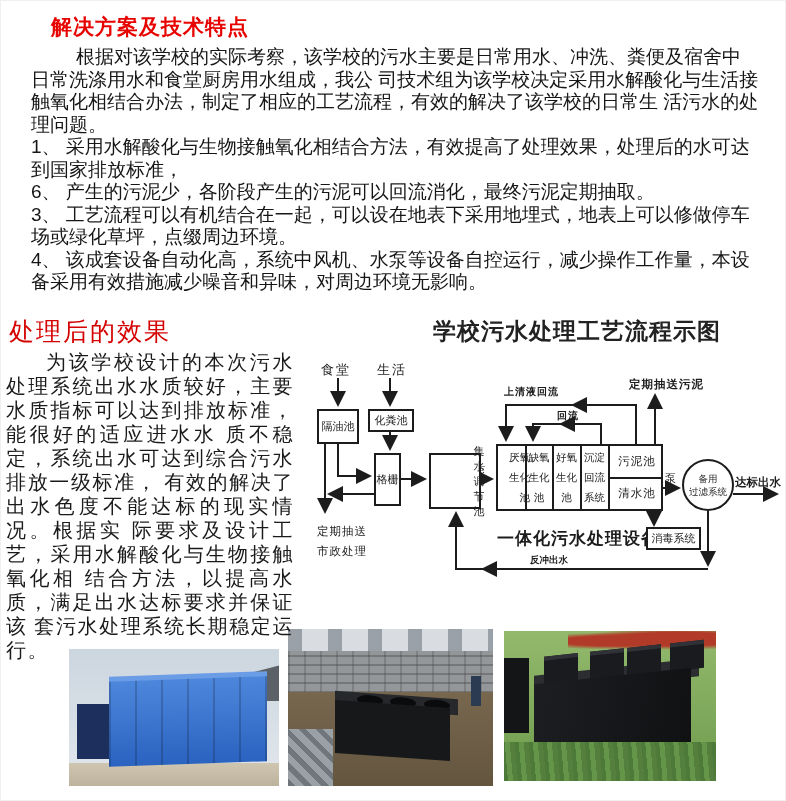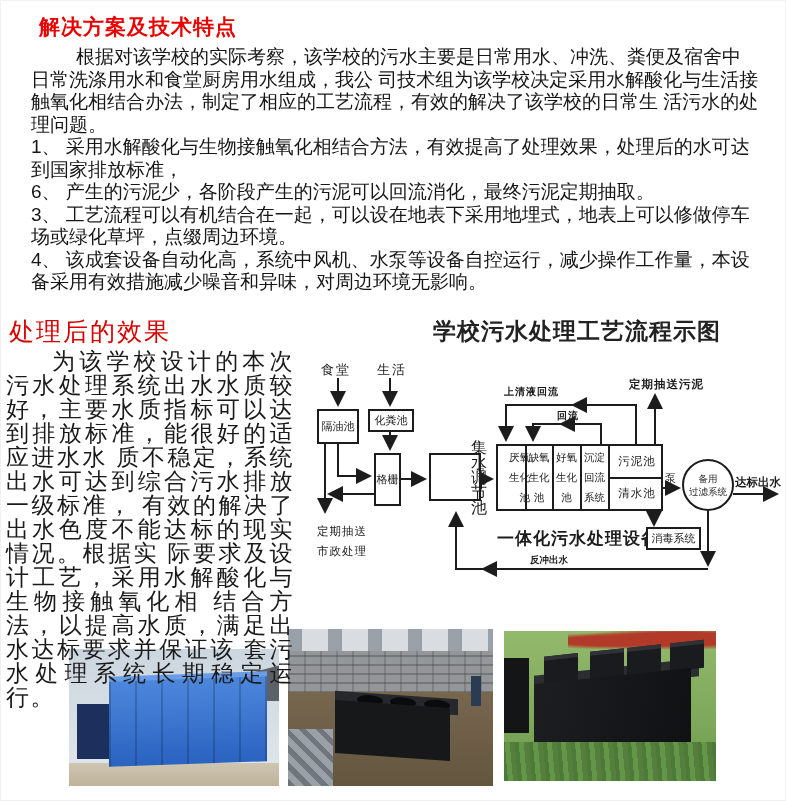--- a/index.html
+++ b/index.html
@@ -5,32 +5,32 @@
   * { margin:0; padding:0; box-sizing:border-box; }
   html,body { background:#ffffff; }
   .screen {
     position:relative; width:786px; height:801px; background:#ffffff;
     font-family:"Liberation Sans", sans-serif; overflow:hidden;
     border:1px solid #f0f0f0;
   }
   
   .sec1 { position:absolute; left:30px; top:12px; width:728px; color:#161616; }
   .sec1 h1 {
-    font-size:21px; font-weight:600; color:#e60300; margin-left:8px; margin-bottom:5px;
+    font-size:21px; font-weight:600; color:#e60300; margin-left:20px; margin-bottom:5px;
     font-family:"Liberation Serif", serif; letter-spacing:1px;
   }
   .sec1 .para { font-size:19px; line-height:22.5px; text-indent:45px; }
   .sec1 .item { font-size:19px; line-height:22.5px; }
   
   .sec2-heading {
     position:absolute; left:8px; top:314px; font-size:25px; color:#d40200;
     font-family:"Liberation Serif", serif; font-weight:500; letter-spacing:2px;
   }
   .sec2-text {
-    position:absolute; left:5px; top:349px; width:288px; font-size:23px; line-height:24px;
+    position:absolute; left:5px; top:349px; width:288px; font-size:20px; line-height:24px;
     font-family:"Liberation Serif", serif; color:#1a1a1a; text-align:justify;
     letter-spacing:1.5px; text-indent:2em; z-index:5;
   }
   
   .diagram { position:absolute; left:300px; top:315px; width:486px; height:310px; }
   .diagram .dg-title {
     position:absolute; left:60px; top:0; width:360px; text-align:right;
     font-size:23px; font-weight:700; color:#222; letter-spacing:1px;
   }
   .dg-label { position:absolute; color:#1c1c1c; white-space:pre-line; }
@@ -137,21 +137,21 @@
         <line x1="308" y1="162" x2="362" y2="162"></line>
       </g>
     </svg>
 
     <div class="dg-label" style="left:20px; top:45px; font-size:13px; letter-spacing:2px;">食堂</div>
     <div class="dg-label" style="left:76px; top:45px; font-size:13px; letter-spacing:2px;">生活</div>
 
     <div class="dg-box" style="left:16px; top:93px; width:42px; height:35px; font-size:11px;">隔油池</div>
     <div class="dg-box" style="left:67px; top:93px; width:46px; height:23px; font-size:11px;">化粪池</div>
     <div class="dg-box" style="left:73px; top:137px; width:27px; height:53px; font-size:11px;">格栅</div>
-    <div class="dg-box" style="left:128px; top:137px; width:40px; height:48px; font-size:16px; line-height:15px;padding-left:48px;">集水
+    <div class="dg-box" style="left:128px; top:137px; width:40px; height:56px; font-size:11px; line-height:15px;padding-left:48px;">集水
 调节池</div>
 
     <div class="dg-label" style="left:174px; top:148px; font-size:11px;">泵</div>
 
     <div class="dg-box" style="left:195px; top:128px; width:167px; height:67px; border-width:2px; background:none;"></div>
     <div class="dg-label" style="left:203px; top:131px; width:26px; font-size:10.5px; line-height:20px; text-align:right;">厌氧
 生化
 池</div>
     <div class="dg-label" style="left:226px; top:131px; width:24px; font-size:10.5px; line-height:20px; text-align:center;">缺氧
 生化

